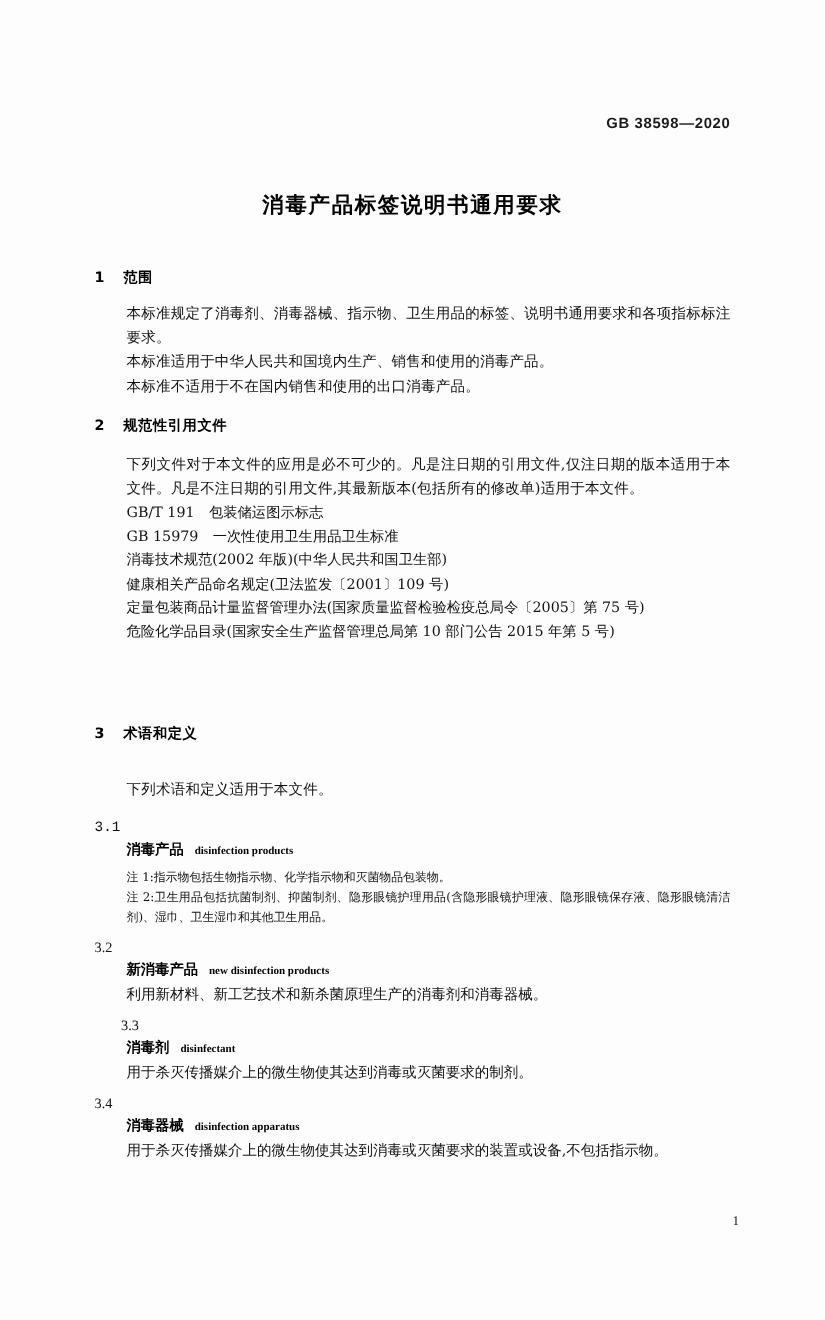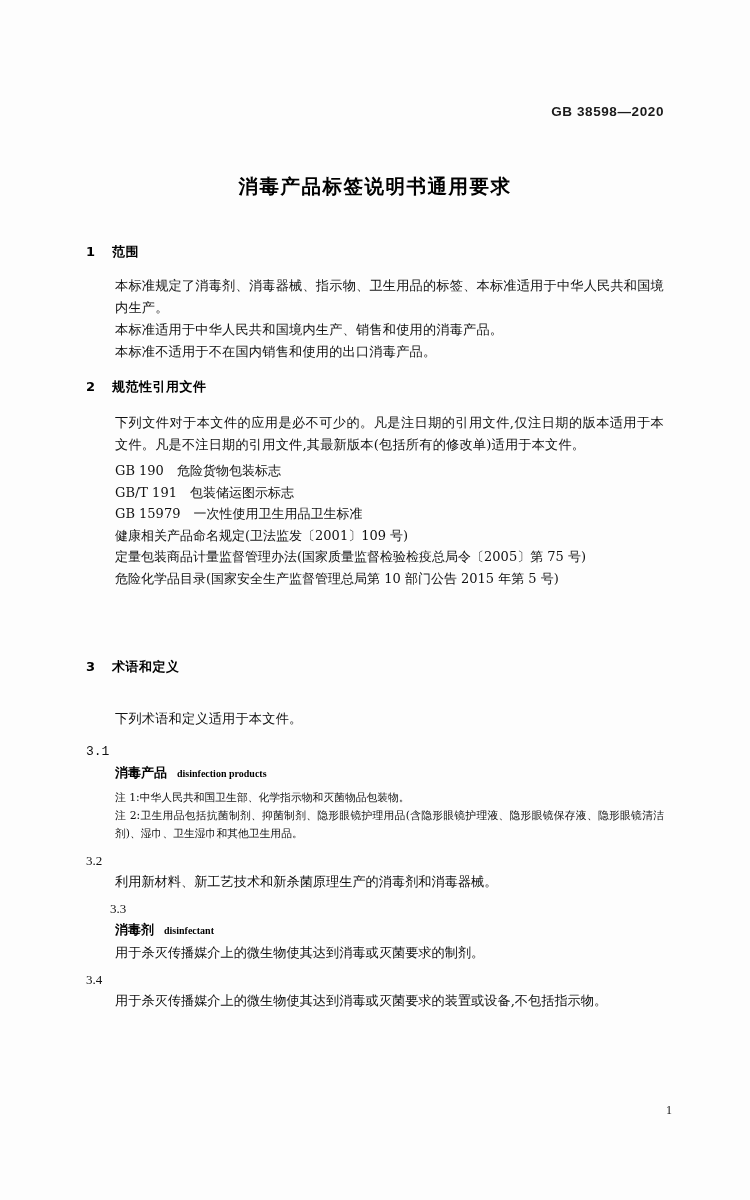--- a/index.html
+++ b/index.html
@@ -143,59 +143,65 @@
   <div class="content">
 
     <div class="std-number">GB 38598—2020</div>
 
     <div class="doc-title">消毒产品标签说明书通用要求</div>
 
     <div class="section" style="top: 243px;">
       <div class="sec-head">
         <span class="num">1</span><span>范围</span>
       </div>
-      <div class="para" style="margin-top:14px;">本标准规定了消毒剂、消毒器械、指示物、卫生用品的标签、本标准适用于中华人民共和国境内生产。</div>
+      <div class="para" style="margin-top:14px;">本标准规定了消毒剂、消毒器械、指示物、卫生用品的标签、说明书通用要求和各项指标标注要求。</div>
       <div class="para">本标准适用于中华人民共和国境内生产、销售和使用的消毒产品。</div>
       <div class="para">本标准不适用于不在国内销售和使用的出口消毒产品。</div>
     </div>
 
     <div class="section" style="top: 378px;">
       <div class="sec-head">
         <span class="num">2</span><span>规范性引用文件</span>
       </div>
       <div class="para just" style="margin-top:16px;">下列文件对于本文件的应用是必不可少的。凡是注日期的引用文件,仅注日期的版本适用于本文件。凡是不注日期的引用文件,其最新版本(包括所有的修改单)适用于本文件。</div>
-      <div class="ref-line" style="margin-top:4px;">GB 190　危险货物包装标志</div>
       <div class="ref-line">GB/T 191　包装储运图示标志</div>
       <div class="ref-line">GB 15979　一次性使用卫生用品卫生标准</div>
+      <div class="ref-line">消毒技术规范(2002 年版)(中华人民共和国卫生部)</div>
       <div class="ref-line">健康相关产品命名规定(卫法监发〔2001〕109 号)</div>
       <div class="ref-line">定量包装商品计量监督管理办法(国家质量监督检验检疫总局令〔2005〕第 75 号)</div>
       <div class="ref-line">危险化学品目录(国家安全生产监督管理总局第 10 部门公告 2015 年第 5 号)</div>
     </div>
 
     <div class="section" style="top: 658px;">
       <div class="sec-head">
         <span class="num">3</span><span>术语和定义</span>
       </div>
       <div class="para" style="margin-top:32px;">下列术语和定义适用于本文件。</div>
 
       <div class="term-num" style="margin-top:12px;font-family:Liberation Mono, monospace;">3.1</div>
       <div class="term-name">
         <span>消毒产品</span><span class="en">disinfection products</span>
       </div>
-      <div class="note" style="margin-top:4px;">注 1:中华人民共和国卫生部、化学指示物和灭菌物品包装物。</div>
+      <div class="note" style="margin-top:4px;">注 1:指示物包括生物指示物、化学指示物和灭菌物品包装物。</div>
       <div class="note">注 2:卫生用品包括抗菌制剂、抑菌制剂、隐形眼镜护理用品(含隐形眼镜护理液、隐形眼镜保存液、隐形眼镜清洁剂)、湿巾、卫生湿巾和其他卫生用品。</div>
 
       <div class="term-num" style="margin-top:8px;">3.2</div>
+      <div class="term-name">
+        <span>新消毒产品</span><span class="en">new disinfection products</span>
+      </div>
       <div class="term-def">利用新材料、新工艺技术和新杀菌原理生产的消毒剂和消毒器械。</div>
 
       <div class="term-num" style="margin-top:6px;margin-left:24px;">3.3</div>
       <div class="term-name">
         <span>消毒剂</span><span class="en">disinfectant</span>
       </div>
       <div class="term-def">用于杀灭传播媒介上的微生物使其达到消毒或灭菌要求的制剂。</div>
 
       <div class="term-num" style="margin-top:6px;">3.4</div>
+      <div class="term-name">
+        <span>消毒器械</span><span class="en">disinfection apparatus</span>
+      </div>
       <div class="term-def">用于杀灭传播媒介上的微生物使其达到消毒或灭菌要求的装置或设备,不包括指示物。</div>
     </div>
 
     <div class="page-num">1</div>
   </div>
 </div>
 
 </body></html>

